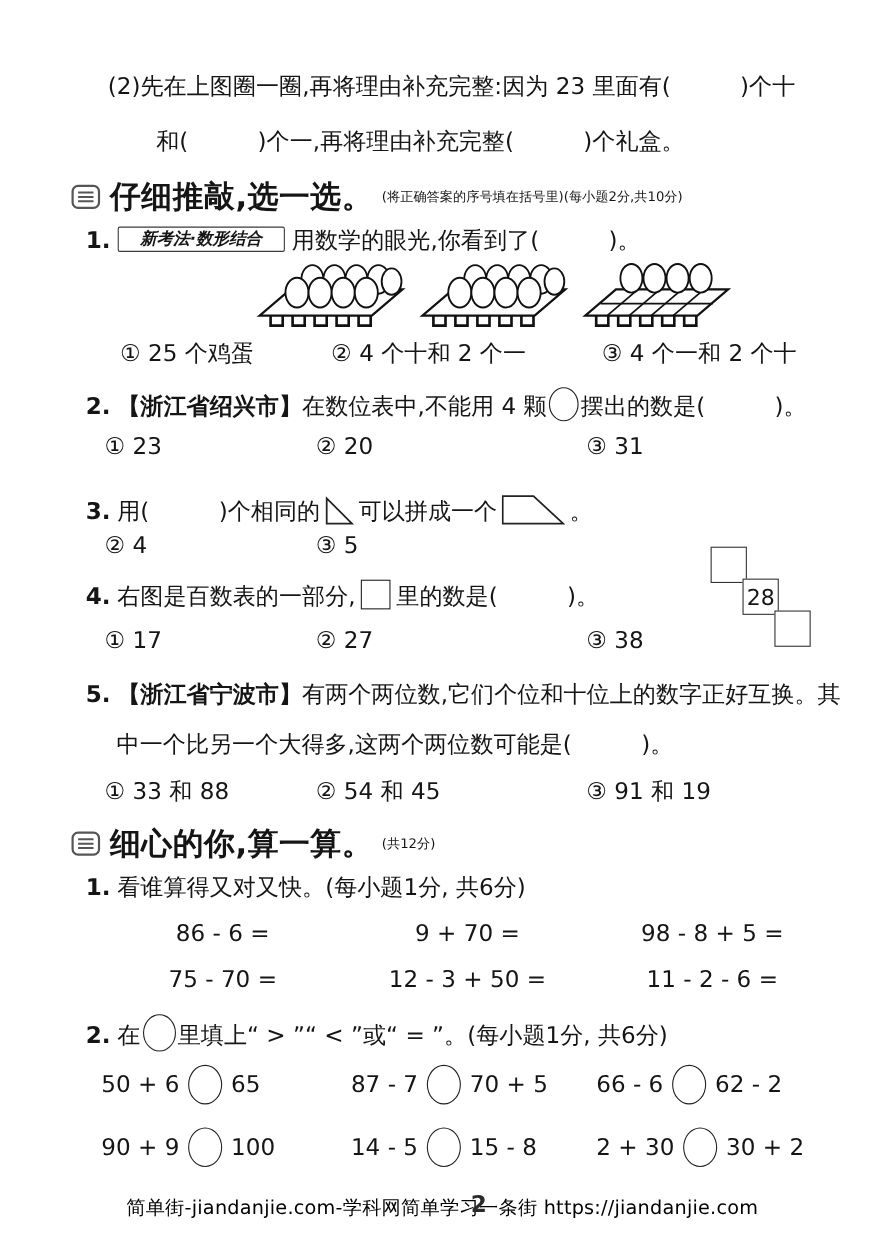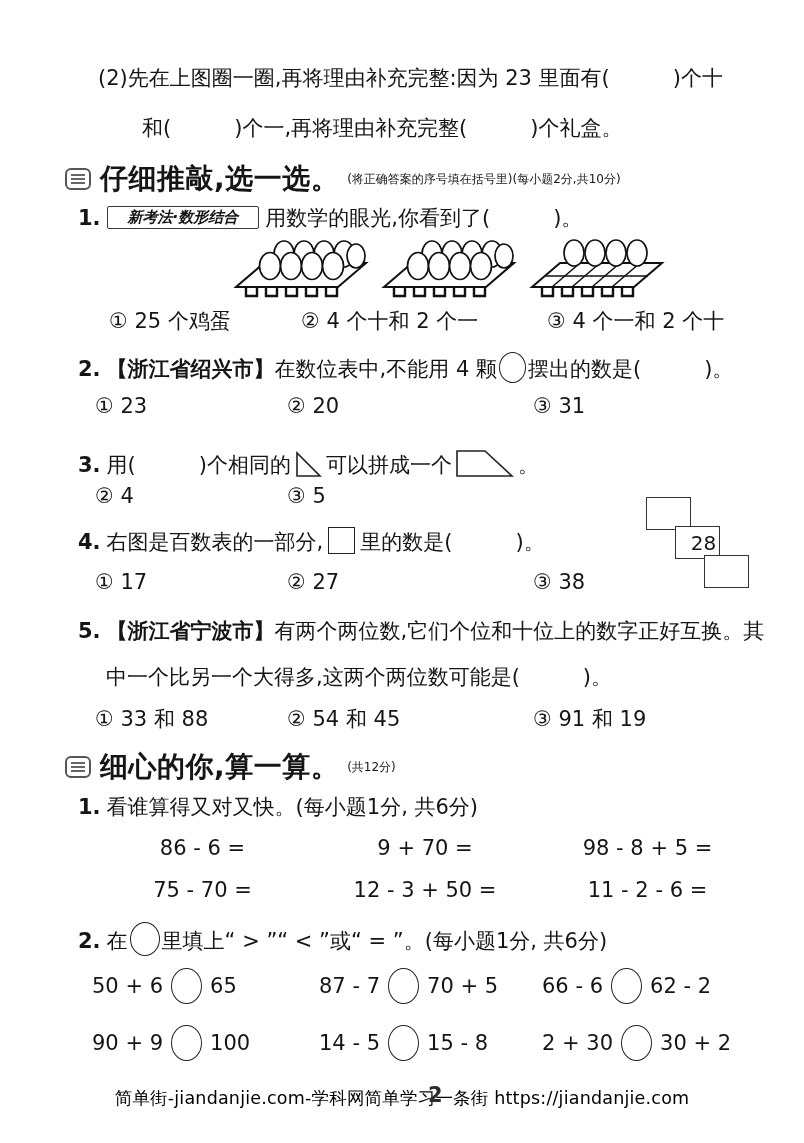--- a/index.html
+++ b/index.html
@@ -32,21 +32,21 @@
     display:inline-block;width:25px;height:29px;border:1.6px solid #222;
     border-radius:50%;vertical-align:-7px;margin:0 2px;
   }
   .sq-inline{
     display:inline-block;width:25px;height:25px;border:1.6px solid #222;
     vertical-align:-5px;margin:0 5px;
   }
   .shape-inline{vertical-align:-6px;margin:0 4px;}
   .stair{position:absolute;}
   .stair .sq{position:absolute;width:31px;height:31px;border:1.7px solid #333;background:#fff;
-    display:flex;align-items:center;justify-content:center;font-size:20px;padding-left:12px;}
+    display:flex;align-items:center;justify-content:center;font-size:20px;}
   .footer{
     position:absolute;top:1086px;left:0;width:100%;text-align:center;
     color:#000000;font-size:17.5px;letter-spacing:.2px;
   }
   .pagenum{position:absolute;top:1083px;left:428px;color:#2b2b2b;font-size:21px;font-weight:bold;}
 </style>
 </head>
 <body>
 
 <div class="page">

